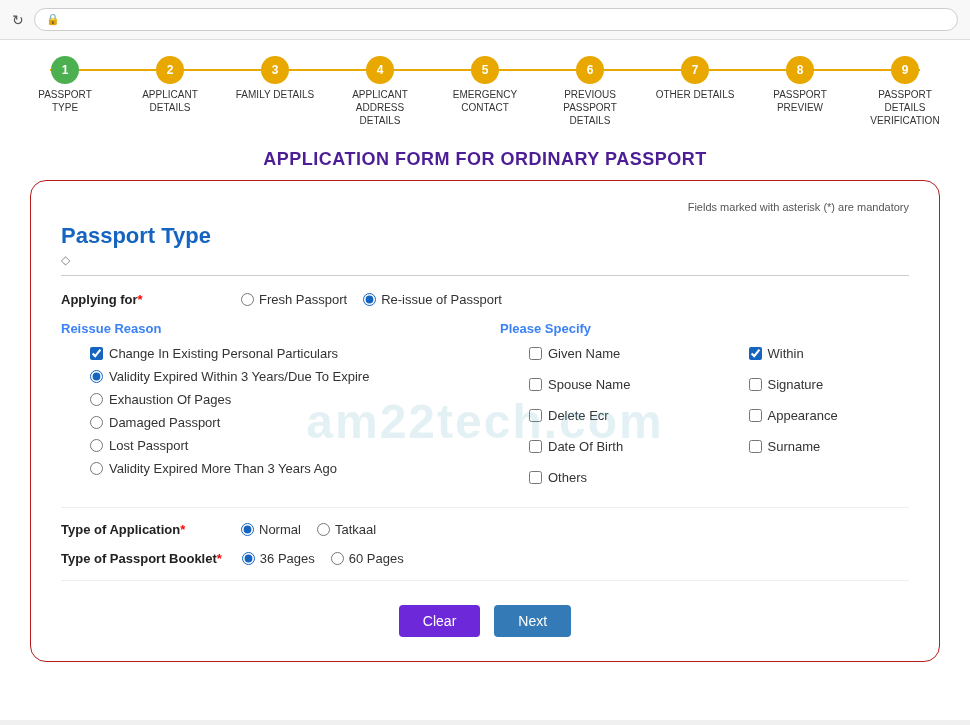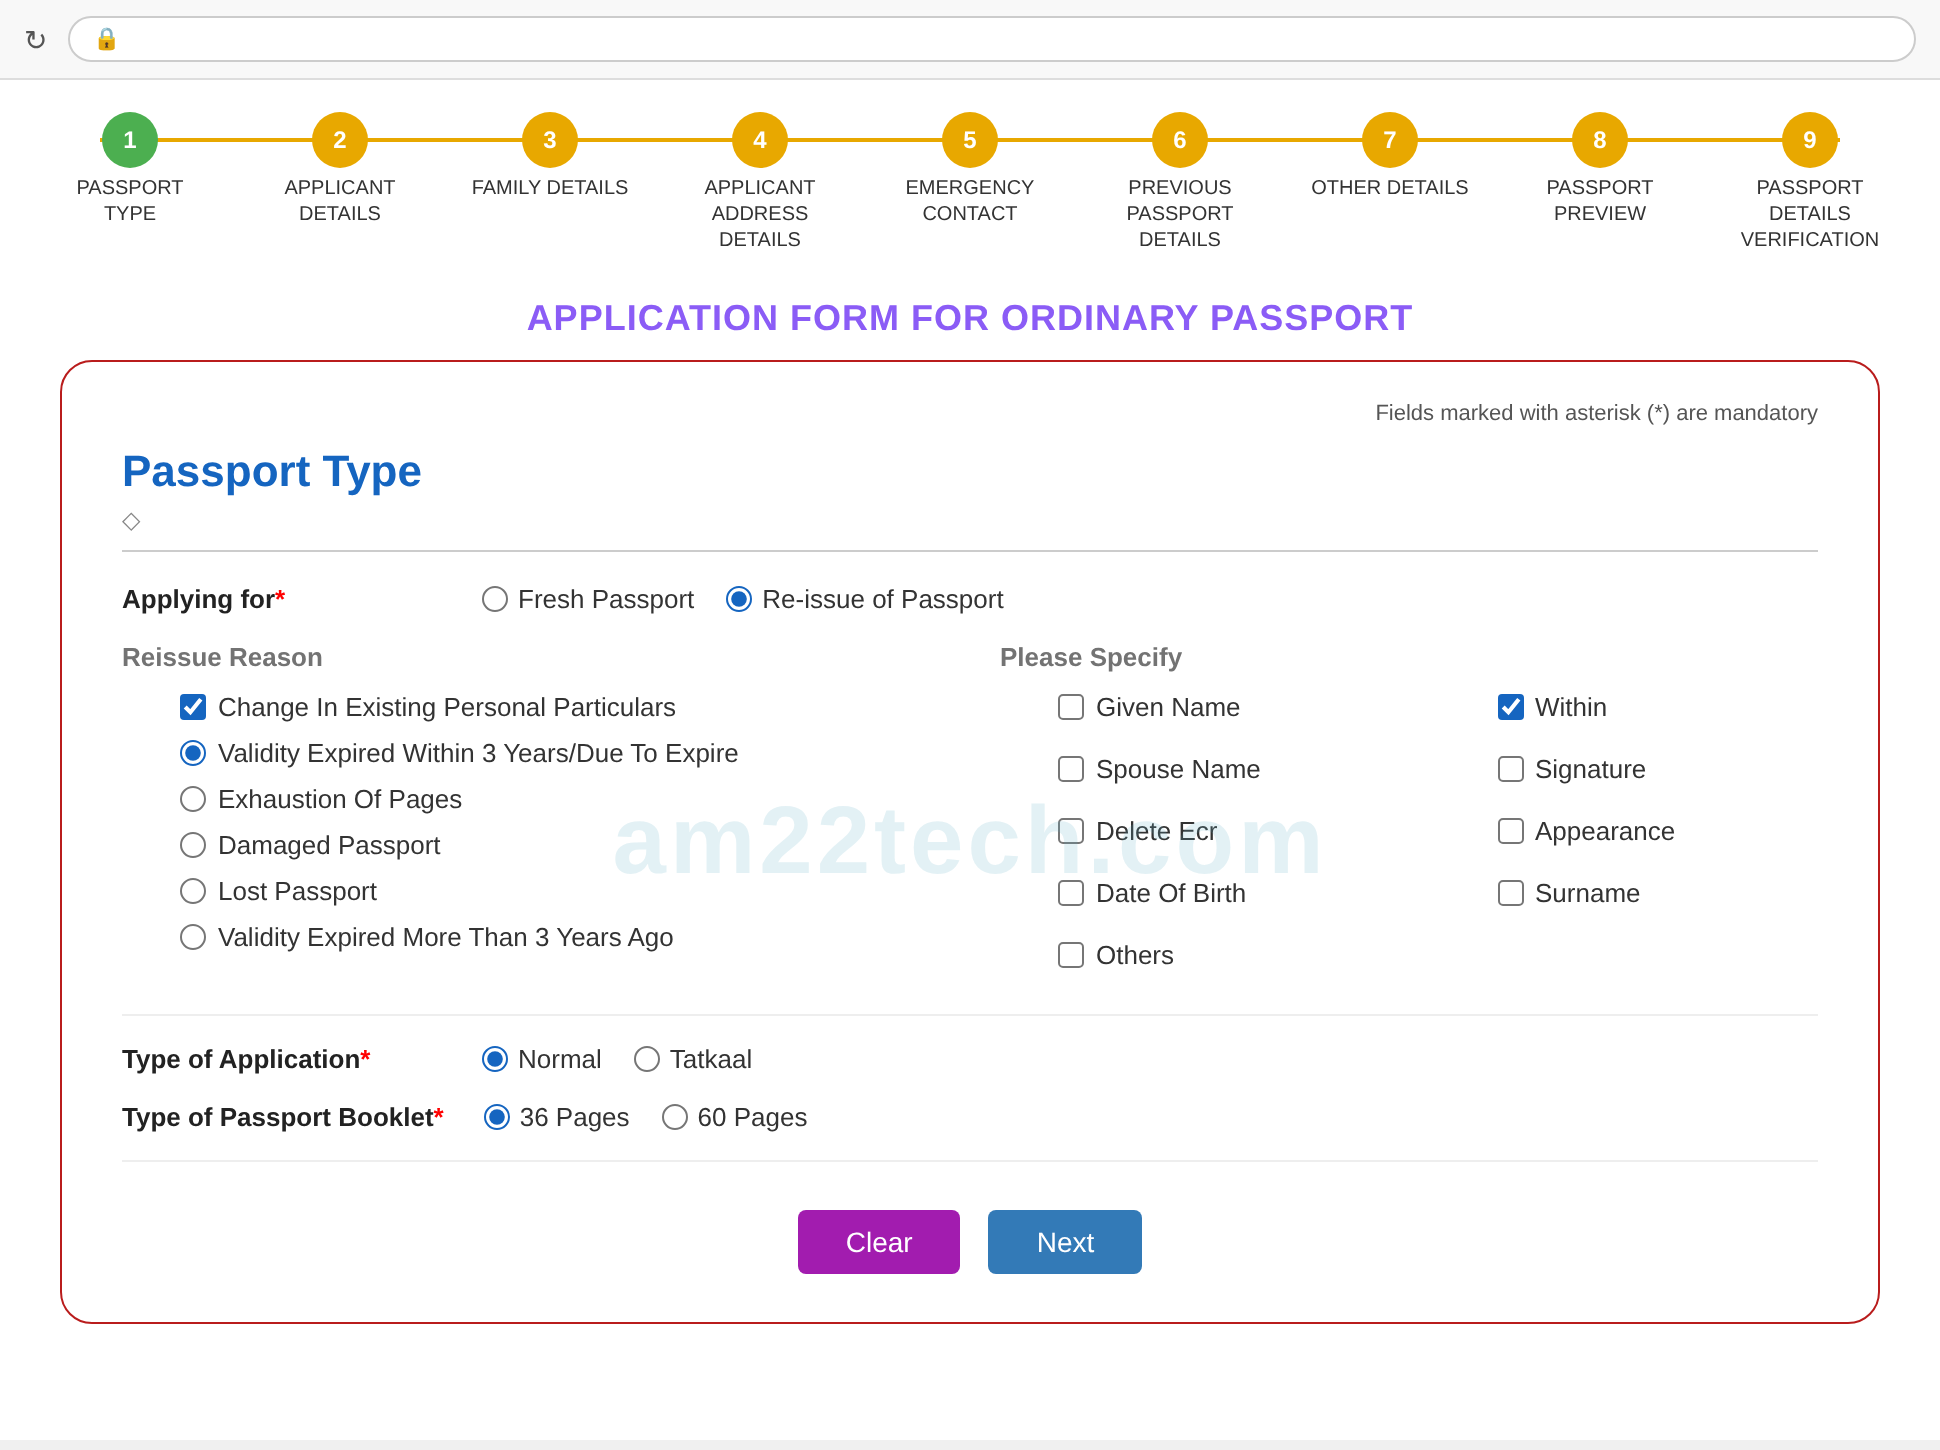--- a/index.html
+++ b/index.html
@@ -79,21 +79,21 @@
       line-height: 1.3;
       max-width: 80px;
     }
 
     
     .page-title {
       text-align: center;
       font-size: 18px;
       font-weight: bold;
       padding: 14px 0 10px;
-      color: #8b5cf6;
+      color: #4c1d95;
       letter-spacing: 0.5px;
     }
 
     
     .form-container {
       margin: 0 30px 20px;
       border: 1px solid #b91c1c;
       border-radius: 16px;
       padding: 20px 30px;
       background: white;
@@ -153,21 +153,21 @@
       display: flex;
       gap: 30px;
       align-items: flex-start;
     }
     .col-left { flex: 1; }
     .col-right { flex: 1; }
 
     .col-title {
       font-size: 13px;
       font-weight: bold;
-      color: #737373;
+      color: #3b82f6;
       margin-bottom: 10px;
     }
 
     .checkbox-option {
       display: flex;
       align-items: center;
       gap: 6px;
       font-size: 13px;
       margin-bottom: 8px;
       cursor: pointer;
@@ -190,21 +190,21 @@
     }
 
     
     .button-row {
       display: flex;
       justify-content: center;
       gap: 14px;
       padding: 10px 0 4px;
     }
     .btn-clear {
-      background: #a21caf;
+      background: #6d28d9;
       color: white;
       border: none;
       padding: 8px 24px;
       border-radius: 4px;
       font-size: 14px;
       cursor: pointer;
       text-align: right;
     }
     .btn-next {
       background: #337ab7;

